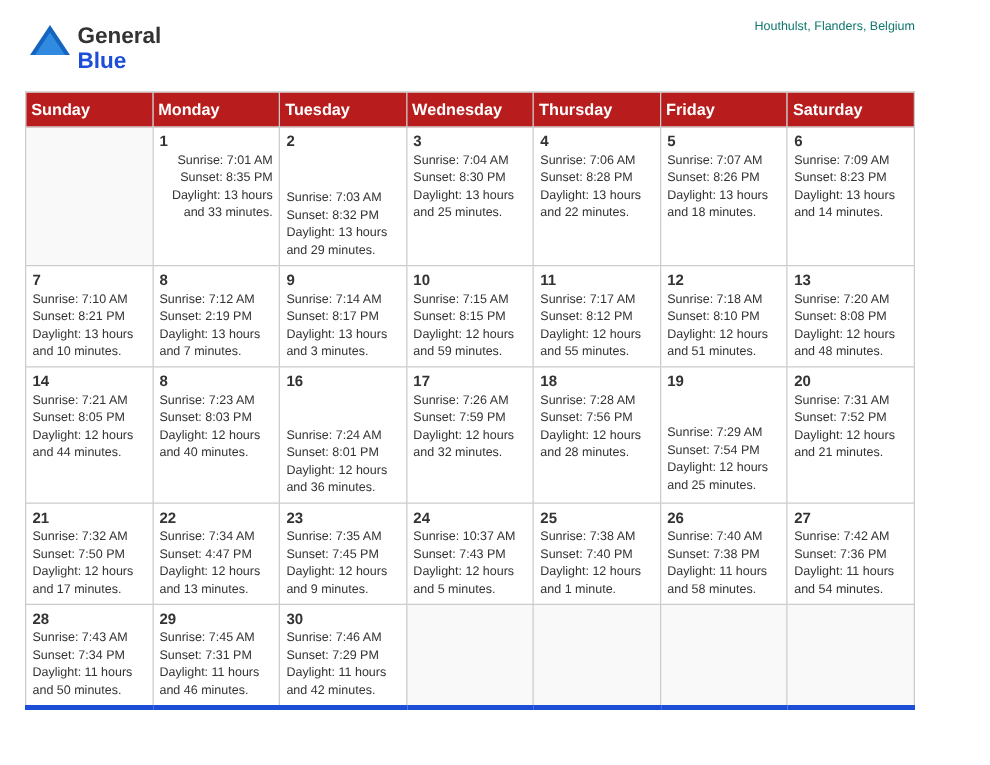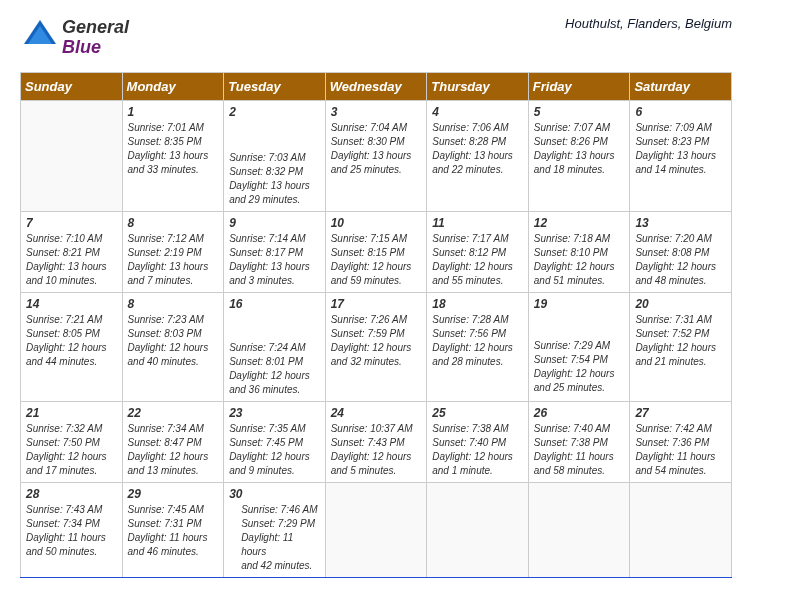--- a/index.html
+++ b/index.html
@@ -6,60 +6,59 @@
     body {
       font-family: Arial, sans-serif;
       background: #fff;
       width: 792px;
       height: 612px;
       overflow: hidden;
     }
     .container {
       width: 752px;
       padding: 16px 20px 10px 20px;
-      font-style: italic;
     }
     .header {
       display: flex;
       justify-content: space-between;
       align-items: flex-start;
       margin-bottom: 12px;
     }
     .logo {
       display: flex;
       align-items: center;
       gap: 2px;
     }
     .logo-text {
       font-size: 18px;
       font-weight: bold;
       line-height: 1.1;
     }
     .logo-general { color: #333; }
-    .logo-blue { color: #701a75; }
+    .logo-blue { color: #1d4ed8; }
     .title-block {
       text-align: right;
     }
     .month-title {
       font-size: 32px;
       font-weight: bold;
       color: #222;
       line-height: 1.1;
     }
     .location {
-      font-size: 13px;
-      color: #0f172a;
+      font-size: 10px;
+      color: #0f766e;
     }
     .calendar {
       width: 100%;
       border-collapse: collapse;
       border: 1px solid #ccc;
     }
     .calendar th {
-      background: #a16207;
+      background: #b91c1c;
       color: #fff;
       font-size: 13px;
       font-weight: bold;
       padding: 6px 4px;
       text-align: left;
       border: 1px solid #ccc;
     }
     .calendar td {
       vertical-align: top;
       border: 1px solid #ccc;
@@ -78,21 +77,21 @@
       font-size: 12px;
       display: block;
       margin-bottom: 2px;
     }
     .day-info {
       font-size: 10px;
       line-height: 1.4;
       color: #333;
     }
     .last-row td {
-      border-bottom: 1px solid #1d4ed8;
+      border-bottom: 4px solid #1d4ed8;
     }
   </style>
 </head>
 <body>
 
 <div class="container">
   <div class="header">
     <div class="logo">
       <div>
         <svg width="40" height="40" viewBox="0 0 40 40">
@@ -122,21 +121,21 @@
         <th>Thursday</th>
         <th>Friday</th>
         <th>Saturday</th>
       </tr>
     </thead>
     <tbody id="calendar-body">
     <tr>
           <td class="empty"></td>
           <td>
             <span class="day-number">1</span>
-            <div class="day-info" style="white-space: pre-line;">Sunrise: 7:01 AM
+            <div class="day-info" style="white-space: pre-line; text-align: right;">Sunrise: 7:01 AM
 Sunset: 8:35 PM
 Daylight: 13 hours
 and 33 minutes.</div>
           </td>
           <td>
             <span class="day-number">2</span>
             <div class="day-info" style="white-space: pre-line; margin-top: 32px;">Sunrise: 7:03 AM
 Sunset: 8:32 PM
 Daylight: 13 hours
 and 29 minutes.</div>
@@ -276,21 +275,21 @@
           <td>
             <span class="day-number">21</span>
             <div class="day-info" style="white-space: pre-line;">Sunrise: 7:32 AM
 Sunset: 7:50 PM
 Daylight: 12 hours
 and 17 minutes.</div>
           </td>
           <td>
             <span class="day-number">22</span>
             <div class="day-info" style="white-space: pre-line;">Sunrise: 7:34 AM
-Sunset: 8:47 PM
+Sunset: 4:47 PM
 Daylight: 12 hours
 and 13 minutes.</div>
           </td>
           <td>
             <span class="day-number">23</span>
             <div class="day-info" style="white-space: pre-line;">Sunrise: 7:35 AM
 Sunset: 7:45 PM
 Daylight: 12 hours
 and 9 minutes.</div>
           </td>
@@ -333,21 +332,21 @@
           </td>
           <td>
             <span class="day-number">29</span>
             <div class="day-info" style="white-space: pre-line;">Sunrise: 7:45 AM
 Sunset: 7:31 PM
 Daylight: 11 hours
 and 46 minutes.</div>
           </td>
           <td>
             <span class="day-number">30</span>
-            <div class="day-info" style="white-space: pre-line; margin-left: 12px;">Sunrise: 7:46 AM
+            <div class="day-info" style="white-space: pre-line;">Sunrise: 7:46 AM
 Sunset: 7:29 PM
 Daylight: 11 hours
 and 42 minutes.</div>
           </td>
           <td class="empty"></td>
           <td class="empty"></td>
           <td class="empty"></td>
           <td class="empty"></td>
         </tr>
       </tbody>

